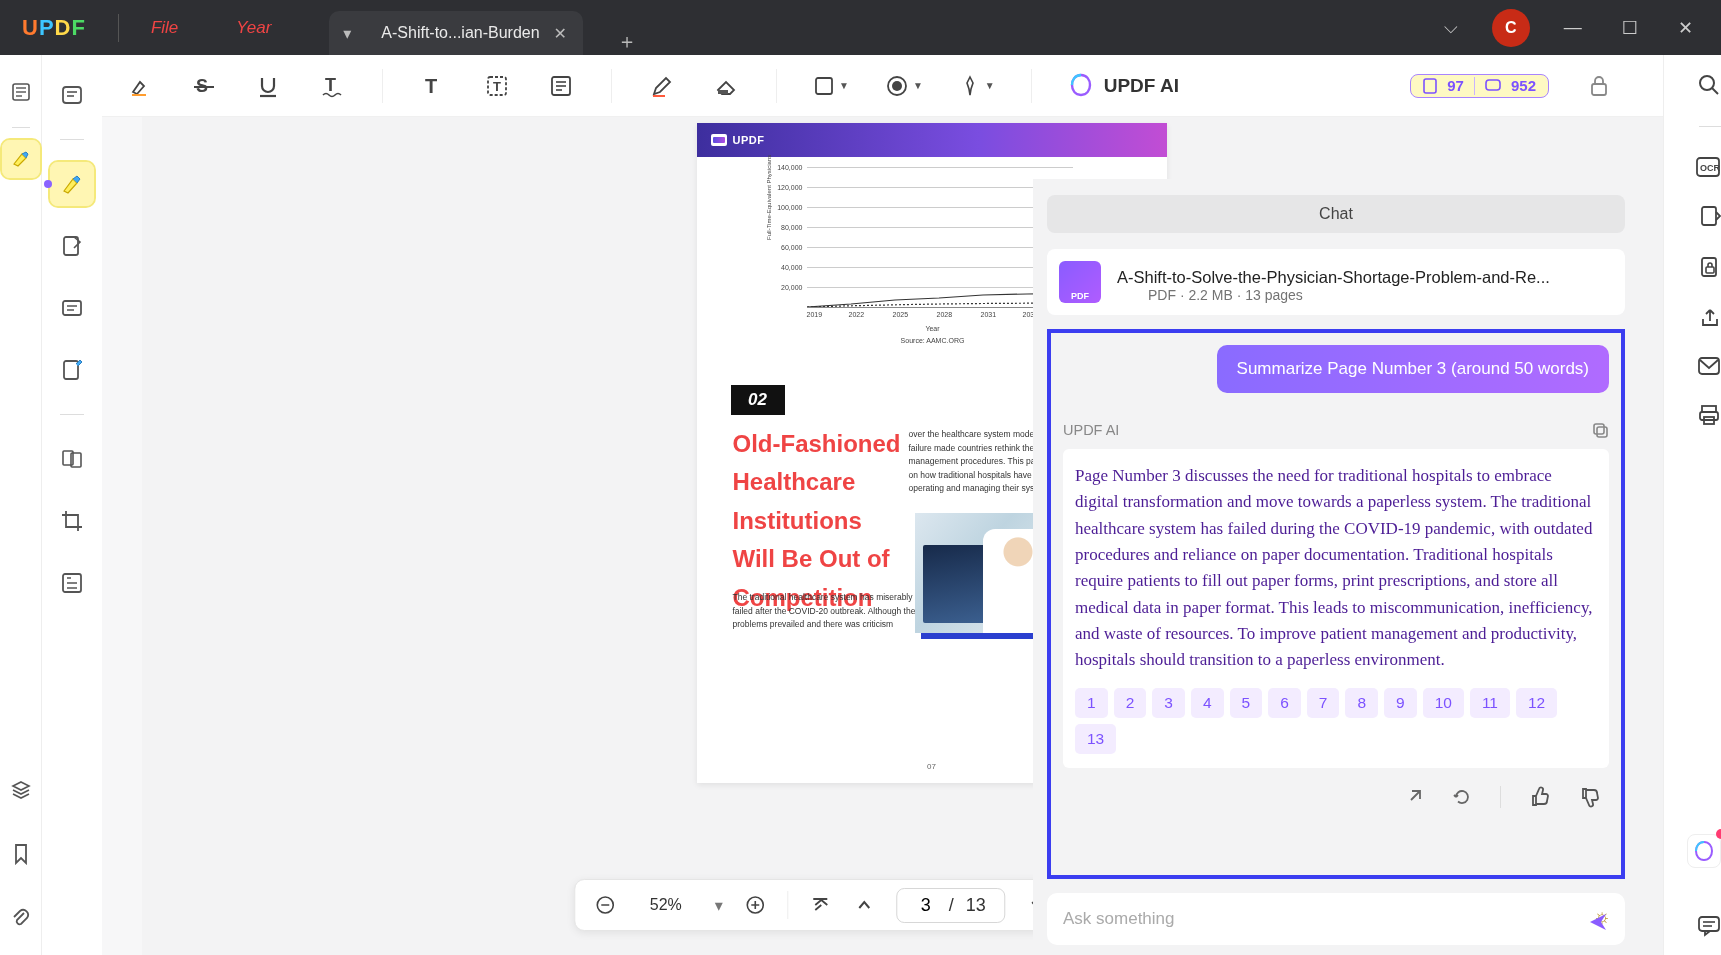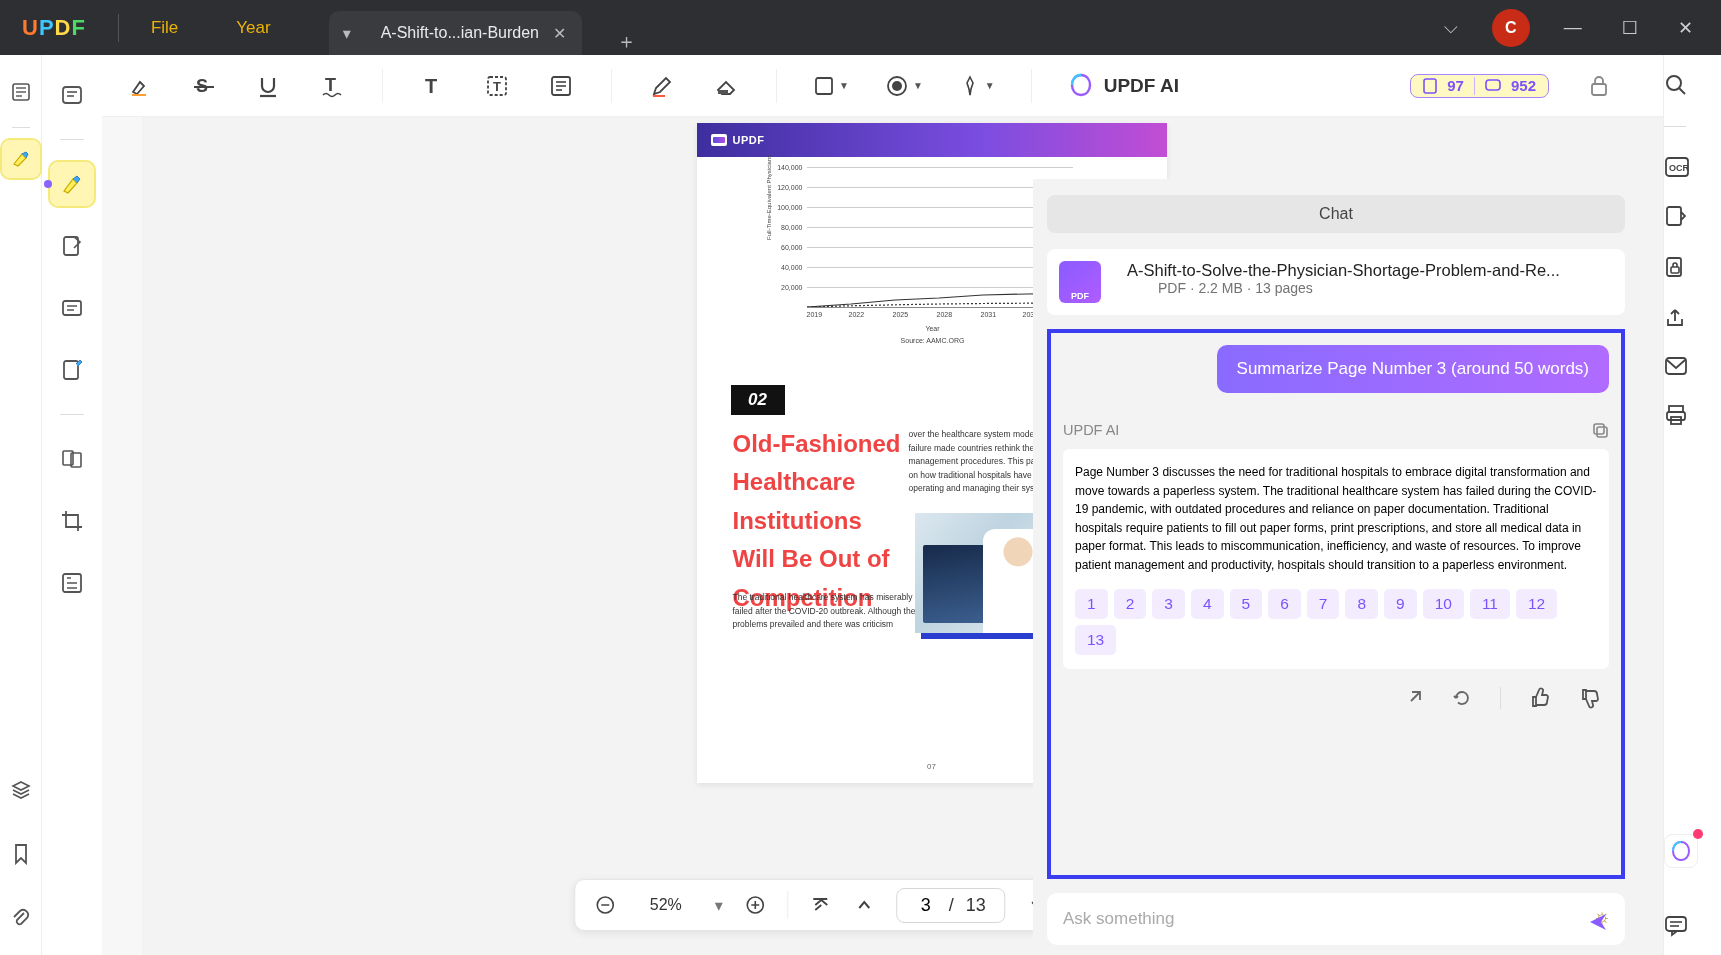--- a/index.html
+++ b/index.html
@@ -6,21 +6,21 @@
 html, body { width: 1721px; height: 955px; overflow: hidden; background: #fff; }
 
 
 .titlebar { height: 55px; background: #2e2f33; display: flex; align-items: center; color: #ddd; }
 .logo { margin-left: 22px; font-weight: 700; font-size: 22px; letter-spacing: 1px; }
 .logo .u { color: #ff7a2f; }
 .logo .p { color: #3dc6ff; }
 .logo .d { color: #ffd94a; }
 .logo .f { color: #4cd964; }
 .title-divider { width: 1px; height: 28px; background: #555; margin: 0 32px; }
-.menuitem { font-size: 17px; color: #eab308; margin-right: 58px; cursor: pointer; }
+.menuitem { font-size: 17px; color: #ef4444; margin-right: 58px; cursor: pointer; font-style: italic; }
 .tabarea { display: flex; align-items: flex-end; height: 100%; }
 .tab-drop { width: 36px; height: 44px; background: #3a3b3f; display: flex; align-items: center; justify-content: center; color: #bbb; border-top-left-radius: 10px; }
 .tab { height: 44px; background: #3a3b3f; display: flex; align-items: center; padding: 0 16px; gap: 14px; border-top-right-radius: 10px; }
 .tab-name { font-size: 16px; color: #eaeaea; }
 .tab-close { color: #bbb; font-size: 16px; }
 .tab-add { margin-left: 34px; color: #bbb; font-size: 20px; }
 .title-right { margin-left: auto; display: flex; align-items: center; gap: 28px; padding-right: 22px; }
 .avatar { width: 38px; height: 38px; border-radius: 50%; background: #c82b16; display: flex; align-items: center; justify-content: center; color: #fff; font-weight: 600; }
 .winbtn { color: #ccc; font-size: 18px; padding: 0 6px; }
 
@@ -92,45 +92,45 @@
 .zoom-dd { color: #777; }
 .page-input-wrap { border: 1px solid #d7d7d7; border-radius: 8px; padding: 6px 18px; display: flex; align-items: center; gap: 12px; font-size: 18px; color: #333; }
 .page-input { width: 22px; border: none; outline: none; text-align: center; font-size: 18px; }
 
 
 .panel-wrap { position: absolute; right: 82px; top: 62px; bottom: 0; width: 606px; background: #f3f3f4; overflow: hidden; }
 .panel-inner { padding: 16px 14px 10px 14px; height: 100%; display: flex; flex-direction: column; }
 .tabs { background: #e6e6e7; border-radius: 8px; display: flex; height: 38px; }
 .tabs div { flex: 1; display: flex; align-items: center; justify-content: center; font-size: 16px; color: #444; border-radius: 8px; }
 .tabs .active { background: #fff; }
-.filecard { margin-top: 16px; background: #fff; border-radius: 8px; padding: 12px; display: flex; gap: 26px; align-items: flex-start; }
+.filecard { margin-top: 16px; background: #fff; border-radius: 8px; padding: 12px; display: flex; gap: 16px; align-items: flex-end; }
 .pdfbadge { width: 42px; height: 42px; border-radius: 6px; background: linear-gradient(135deg, #8a5cff, #b05cff); position: relative; }
 .pdfbadge::after { content: "PDF"; position: absolute; bottom: 2px; left: 0; right: 0; color: #fff; font-size: 9px; font-weight: 700; text-align: center; }
 .filetitle { font-size: 16.5px; color: #222; white-space: nowrap; overflow: hidden; text-overflow: ellipsis; max-width: 480px; }
 .filemeta { font-size: 14px; color: #737373; margin-left: 31px; }
 
 .thread-box { margin-top: 14px; border: 4px solid #3b3df0; padding: 12px; flex: 1; display: flex; flex-direction: column; }
 .userbubble { align-self: flex-end; background: linear-gradient(90deg, #8a6bff, #b06bff); color: #fff; font-size: 17px; padding: 14px 20px; border-radius: 10px; max-width: 420px; }
 .ai-label-row { display: flex; align-items: center; margin-top: 28px; }
 .ai-label { font-size: 14.5px; color: #888; }
 .copy-btn { margin-left: auto; color: #888; }
 .answer { background: #fff; border-radius: 6px; padding: 14px 12px; margin-top: 10px; }
-.answer-text { font-size: 12px; color: #000000; line-height: 1.55; }
+.answer-text { font-size: 17px; color: #4c1d95; line-height: 1.55; font-family: Liberation Serif, serif; }
 .chips { display: flex; flex-wrap: wrap; gap: 6px; margin-top: 14px; }
 .chip { background: #f3ecff; color: #7c52ff; font-size: 15.5px; padding: 6px 12px; border-radius: 5px; font-weight: 500; cursor: pointer; }
 .response-actions { display: flex; align-items: center; gap: 28px; margin-top: 18px; justify-content: flex-end; color: #666; padding-right: 8px; }
 .response-actions .sep { width: 1px; height: 22px; background: #ddd; }
 
 .compose { background: #fff; border-radius: 10px; margin-top: 14px; padding: 16px 16px; position: relative; }
 .compose .ph { color: #aaa; font-size: 17px; }
 .compose .bulb { position: absolute; right: 14px; top: 12px; color: #b7922e; font-size: 20px; }
 .compose .send { position: absolute; right: 16px; bottom: 12px; color: #8a5cff; font-size: 20px; }
 
 
-.rightrail { position: absolute; right: 0; top: 55px; bottom: 0; width: 58px; background: #fff; border-left: 1px solid #eee; display: flex; flex-direction: column; align-items: flex-start; padding-top: 18px; gap: 27px; }
+.rightrail { position: absolute; right: 0; top: 55px; bottom: 0; width: 58px; background: #fff; border-left: 1px solid #eee; display: flex; flex-direction: column; align-items: flex-end; padding-top: 18px; gap: 27px; }
 .rr-sep { width: 22px; height: 1px; background: #ddd; margin: 2px 0; }
 .rr-btn { color: #444; }
 .rr-ai { margin-top: auto; margin-bottom: 20px; width: 34px; height: 34px; background: #fff; border: 1px solid #eee; border-radius: 8px; display: flex; align-items: center; justify-content: center; position: relative; }
 .rr-ai::after { content: ""; position: absolute; top: -6px; right: -6px; width: 10px; height: 10px; background: #ff3b71; border-radius: 50%; }
 .rr-comment { margin-bottom: 18px; color: #444; }
 
 svg { display: block; }
 </style>
 </head>
 <body>

